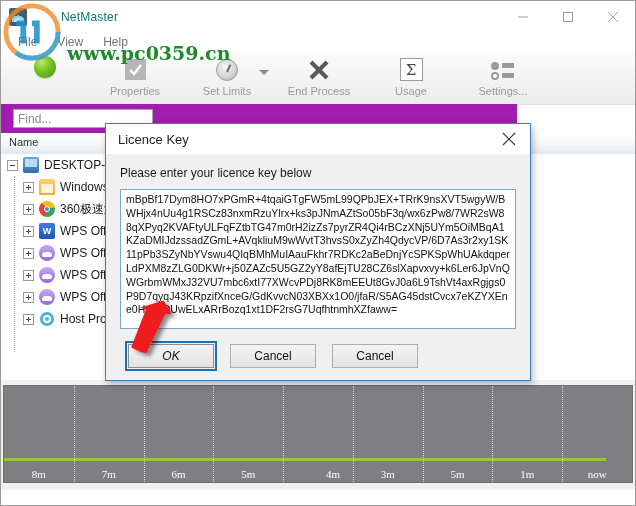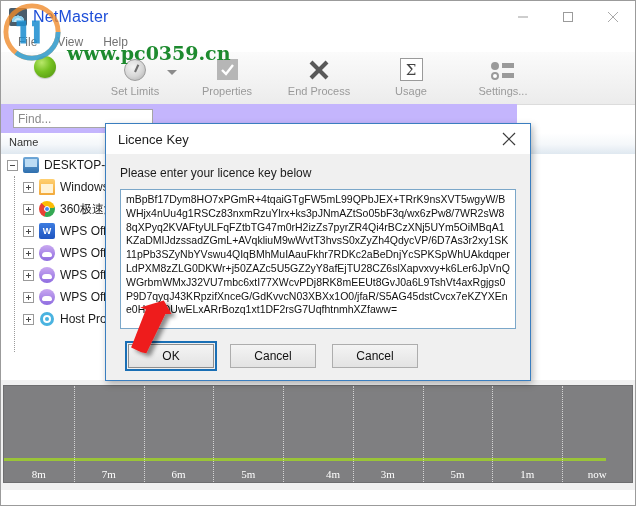--- a/index.html
+++ b/index.html
@@ -34,22 +34,23 @@
     flex: 0 0 auto;
   }
   .app-icon::after {
     content: "";
     position: absolute; left: 3px; top: 5px;
     width: 12px; height: 9px;
     background: radial-gradient(circle at 50% 100%, #bfe6f7 0 35%, transparent 36%),
                 radial-gradient(circle at 50% 100%, #8fd3f0 0 60%, transparent 61%);
   }
   .title-text {
-    font-size: 16px; color: #1d4ed8;
+    font-size: 12px; color: #0f766e;
     letter-spacing: .2px;
+    margin-left: 28px;
   }
   .win-buttons {
     position: absolute; right: 0; top: 0;
     height: 31px; display: flex; align-items: center;
   }
   .win-btn {
     width: 45px; height: 31px;
     display: flex; align-items: center; justify-content: center;
     color: #b4b4b4; font-size: 13px;
     user-select: none;
@@ -133,21 +134,21 @@
     width: 8px; height: 8px; border-radius: 50%;
     border: 2px solid #9a9a9a; box-sizing: border-box; background: #fff;
   }
   .settings-icon .dot.filled { background: #9a9a9a; }
   .settings-icon .bar { width: 12px; height: 5px; background: #9a9a9a; margin-left: 3px; }
 
   
   .findbar {
     position: absolute; left: 0; top: 103px;
     width: 516px; height: 29px;
-    background: #c4b5fd;
+    background: #a21caf;
     border-bottom: 1px solid #d4d4d4;
   }
   .find-input {
     position: absolute; left: 12px; top: 5px;
     width: 140px; height: 19px;
     background: #fff; border: 1px solid #a6a6a6;
     box-sizing: border-box;
     font-size: 12px; color: #8a8a8a;
     padding: 1px 4px; line-height: 17px;
   }
@@ -320,20 +321,21 @@
     border: 1px solid #adadad;
     box-sizing: border-box;
     font-size: 12px; color: #111;
     display: flex; align-items: center; justify-content: center;
     margin-right: 16px;
   }
   .dlg-btn.default {
     outline: 2px solid #1a6fb5;
     outline-offset: 1px;
     border-color: #8e8e8e;
+    font-style: italic;
   }
 
   
   .red-arrow { position: absolute; left: 118px; top: 296px; pointer-events: none; }
 
   
   .wm-logo {
     position: absolute; left: 2px; top: 2px;
     width: 58px; height: 58px; pointer-events: none;
     opacity: .92;
@@ -393,35 +395,35 @@
 
     <div class="tb-item first">
       <div class="tb-icon">
           <div class="green-ball"></div>
         </div>
       <div class="tb-label">Connect to...</div>
     </div>
 
     <div class="tb-item">
       <div class="tb-icon">
-          <div class="gauge"></div>
-        </div>
-      <div class="tb-label">Set Limits</div>
-      <div class="tb-caret"></div>
-    </div>
-
-    <div class="tb-item">
-      <div class="tb-icon">
         <div class="chk-box">
           <svg width="15" height="13" viewBox="0 0 15 13">
               <polyline points="2,7 6,11 13,2" fill="none" stroke="#ffffff" stroke-width="2.4"></polyline>
             </svg>
         </div>
       </div>
       <div class="tb-label">Properties</div>
+    </div>
+
+    <div class="tb-item">
+      <div class="tb-icon">
+          <div class="gauge"></div>
+        </div>
+      <div class="tb-label">Set Limits</div>
+      <div class="tb-caret"></div>
     </div>
 
     <div class="tb-item">
       <div class="tb-icon">
         <svg width="22" height="22" viewBox="0 0 22 22">
             <line x1="3" y1="3" x2="19" y2="19" stroke="#595959" stroke-width="4"></line>
             <line x1="19" y1="3" x2="3" y2="19" stroke="#595959" stroke-width="4"></line>
           </svg>
       </div>
       <div class="tb-label">End Process</div>

